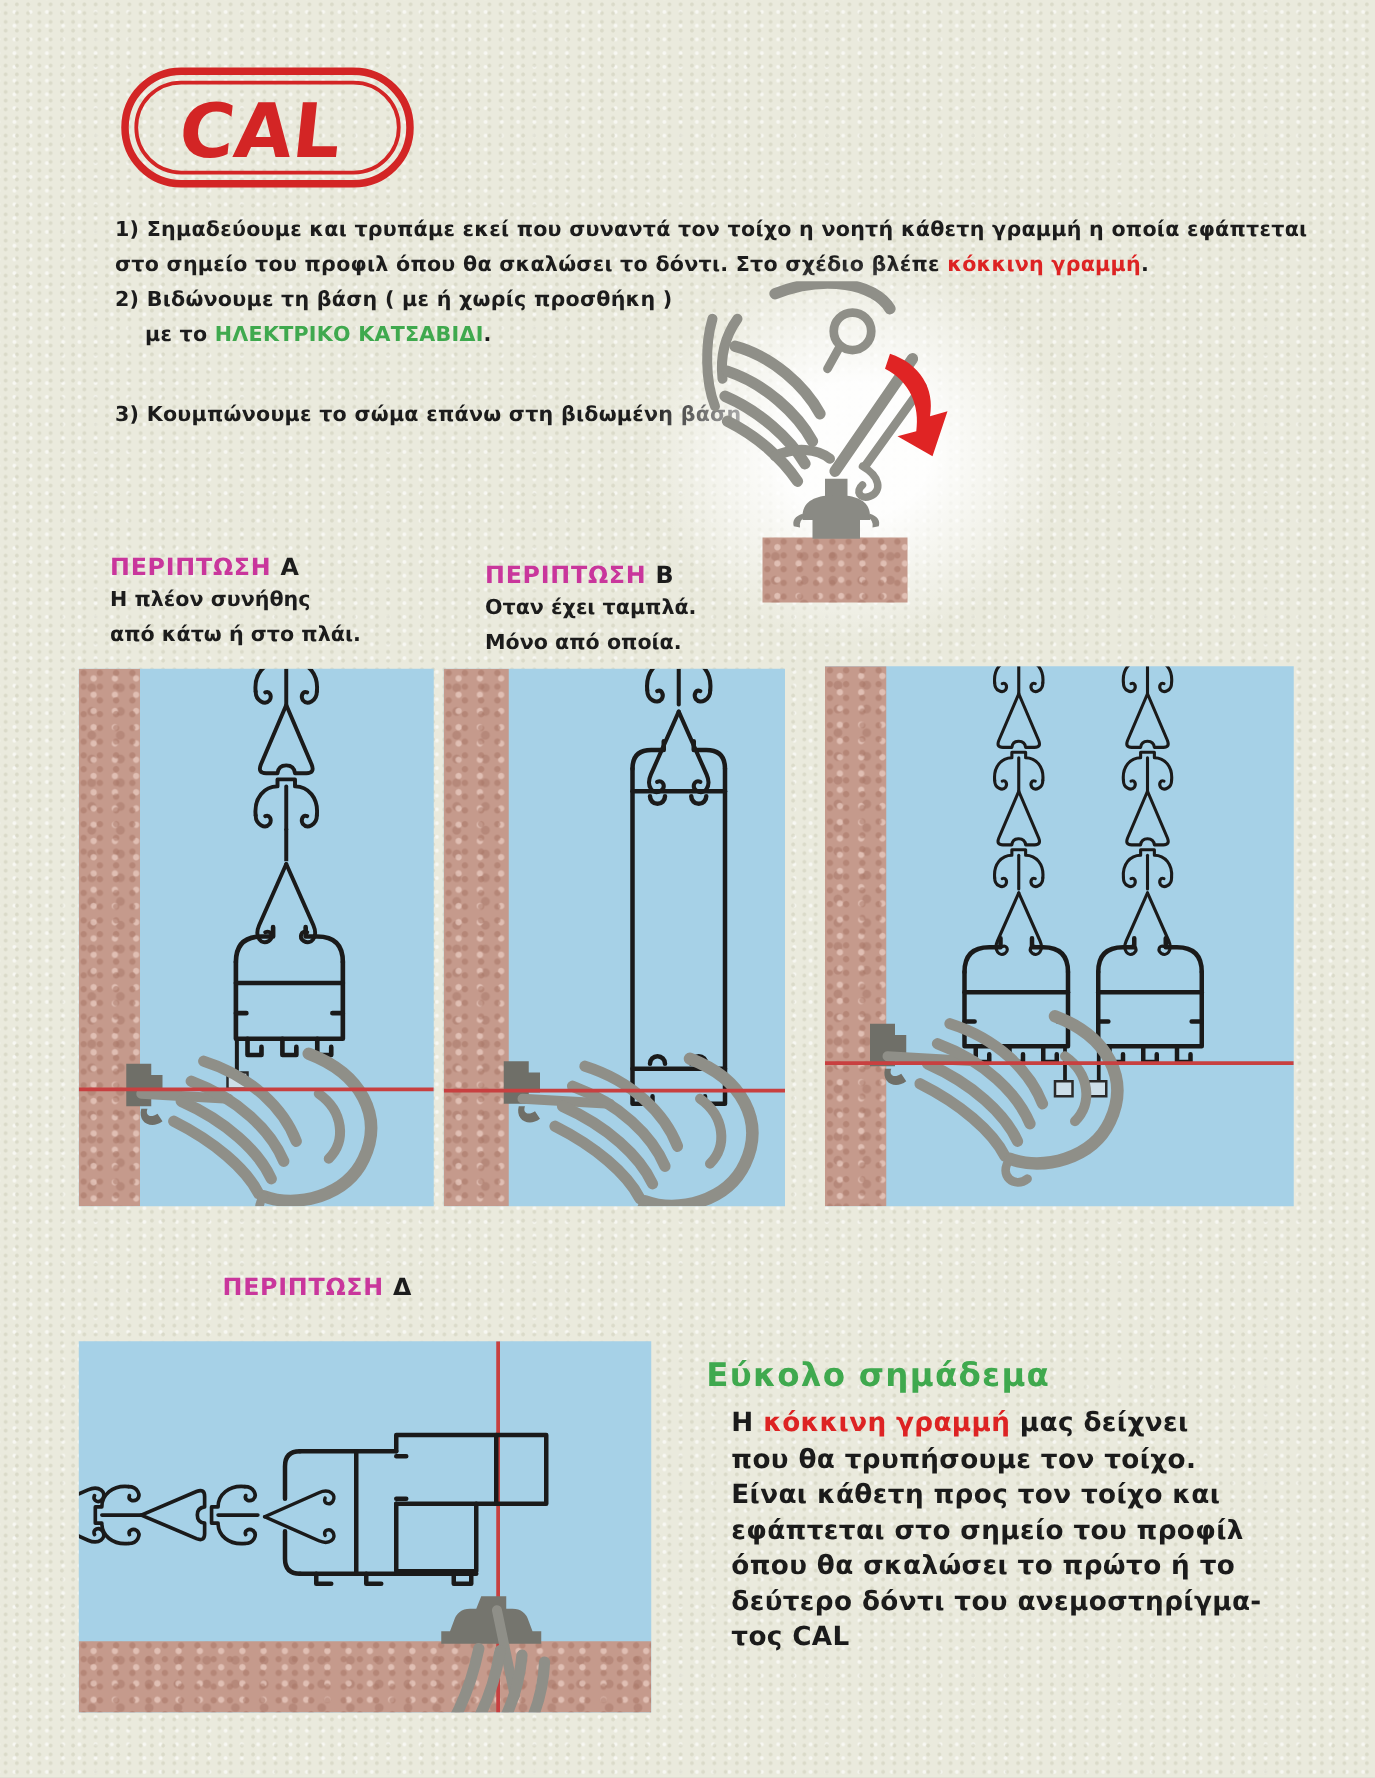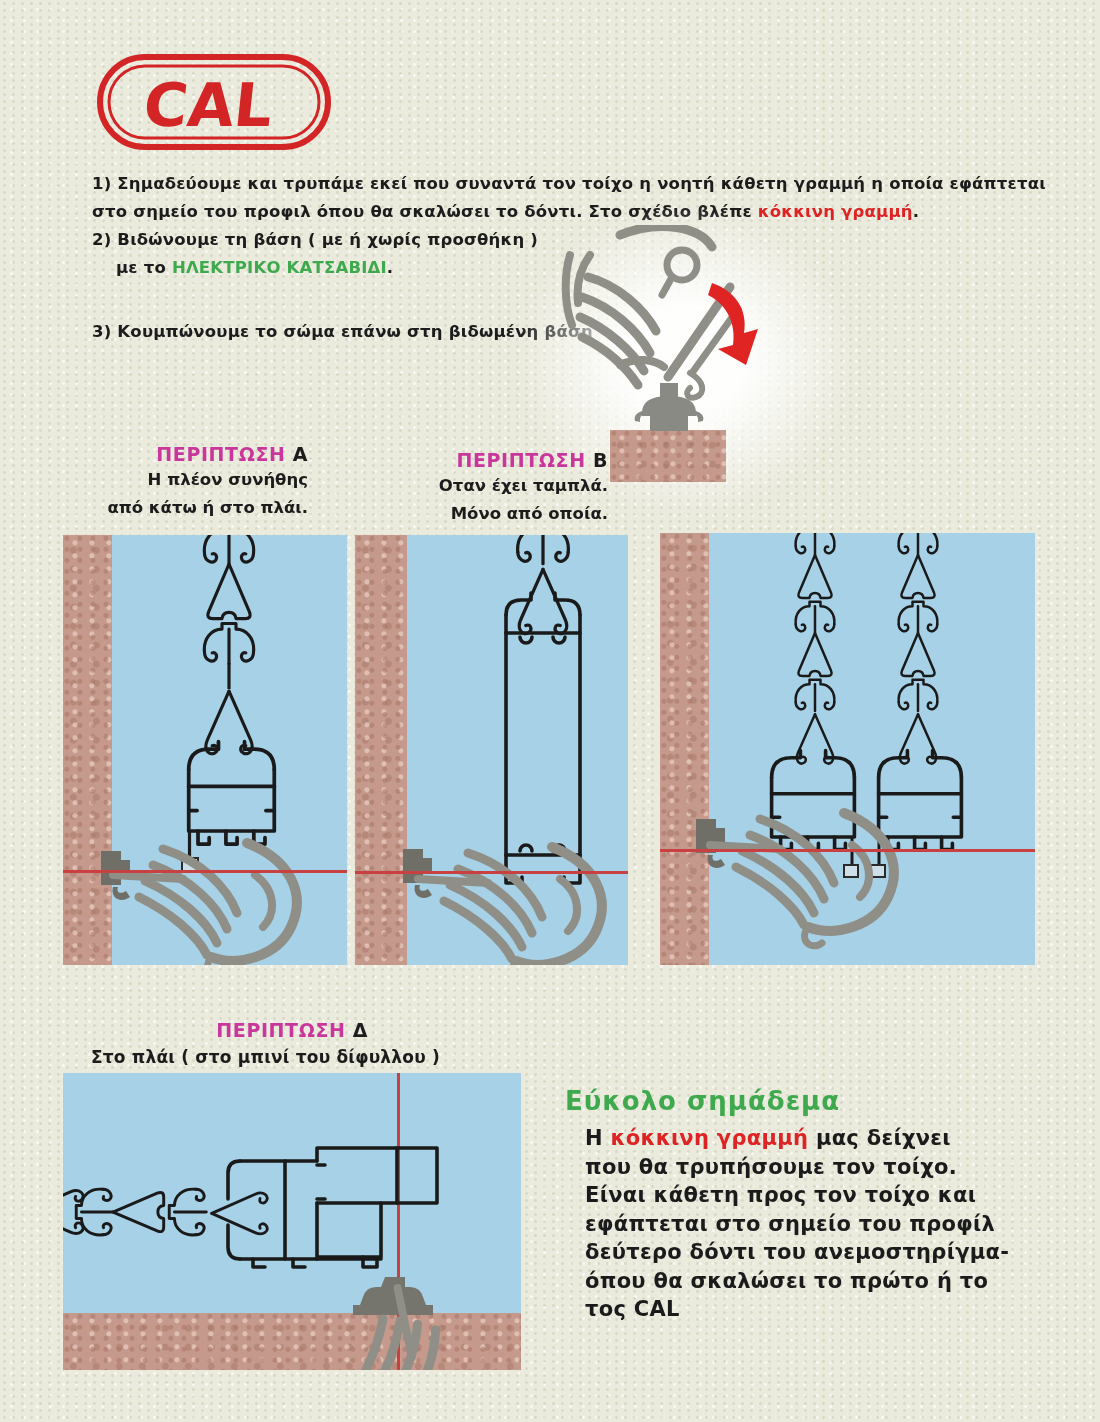--- a/index.html
+++ b/index.html
@@ -11,21 +11,21 @@
       radial-gradient(circle, rgba(255,255,255,.65) 1px, transparent 2px);
     background-size:9px 7px,13px 11px;background-position:0 0,5px 4px;
     font-family:"DejaVu Sans","Liberation Sans",sans-serif;
   }
   .abs{position:absolute;}
   .txt{font-weight:bold;color:#1c1c1c;font-size:16.5px;letter-spacing:.2px;white-space:nowrap;}
   .red-t{color:#dd2323;}
   .green-t{color:#3fa94e;}
   .mag{color:#c9369c;}
   .title{font-weight:bold;color:#161616;font-size:27px;line-height:32px;letter-spacing:1px;white-space:nowrap;}
-  .case-h{text-align:right;font-weight:bold;color:#1c1c1c;}
+  .case-h{text-align:left;font-weight:bold;color:#1c1c1c;}
   .case-title{font-size:19px;letter-spacing:.6px;line-height:24px;}
   .case-line{font-size:16.5px;line-height:28px;}
   .panel{position:absolute;background:#a6d1e7;overflow:hidden;}
   .wall{
     background-color:#c59a8c;
     background-image:
       radial-gradient(circle at 30% 30%, rgba(168,118,102,.55) 2px, transparent 3px),
       radial-gradient(circle at 70% 60%, rgba(238,210,200,.65) 2px, transparent 3px),
       radial-gradient(circle at 45% 80%, rgba(158,108,93,.38) 3px, transparent 4px);
     background-size:13px 11px,17px 13px,23px 19px;
@@ -258,21 +258,20 @@
       <g transform="translate(42,268)">
           <use href="#panelHand"></use>
         </g>
     </svg>
     <div class="hline" style="left:0;top:316px;width:375px"></div>
   </div>
 
   <div class="abs case-h" style="left:178px;top:1018px;width:190px">
     <div class="case-title"><span class="mag">ΠΕΡΙΠΤΩΣΗ</span> <span>Δ</span></div>
   </div>
-  <div class="abs txt" style="left:91px;top:1047px;font-size:17px">Στο πλάι ( στο μπινί του δίφυλλου )</div>
 
   <div class="panel" style="left:63px;top:1073px;width:458px;height:297px">
     <div class="abs wall" style="left:0;top:240px;width:458px;height:57px"></div>
     <div class="vline" style="left:334px;top:0;height:297px"></div>
     <svg class="abs" style="left:0;top:0" width="458" height="297" viewBox="0 0 458 297">
       <g>
         <g transform="translate(-42,168.3) rotate(-90)">
             <g transform="scale(0.65)">
               <use href="#linkEnd"></use>
             </g>
@@ -319,18 +318,18 @@
         </g>
     </svg>
   </div>
 
   <div class="abs mark-title" style="left:565px;top:1086px;width:350px">Εύκολο σημάδεμα</div>
   <div class="abs" style="left:585px;top:1124px">
     <div class="mark-line"><span>Η </span><span class="red-t">κόκκινη γραμμή</span><span> μας δείχνει</span></div>
     <div class="mark-line">που θα τρυπήσουμε τον τοίχο.</div>
     <div class="mark-line">Είναι κάθετη προς τον τοίχο και</div>
     <div class="mark-line">εφάπτεται στο σημείο του προφίλ</div>
+    <div class="mark-line">όπου θα σκαλώσει το πρώτο ή το</div>
     <div class="mark-line">δεύτερο δόντι του ανεμοστηρίγμα-</div>
-    <div class="mark-line">όπου θα σκαλώσει το πρώτο ή το</div>
     <div class="mark-line">τος CAL</div>
   </div>
 
 </div>
 
 </body></html>

